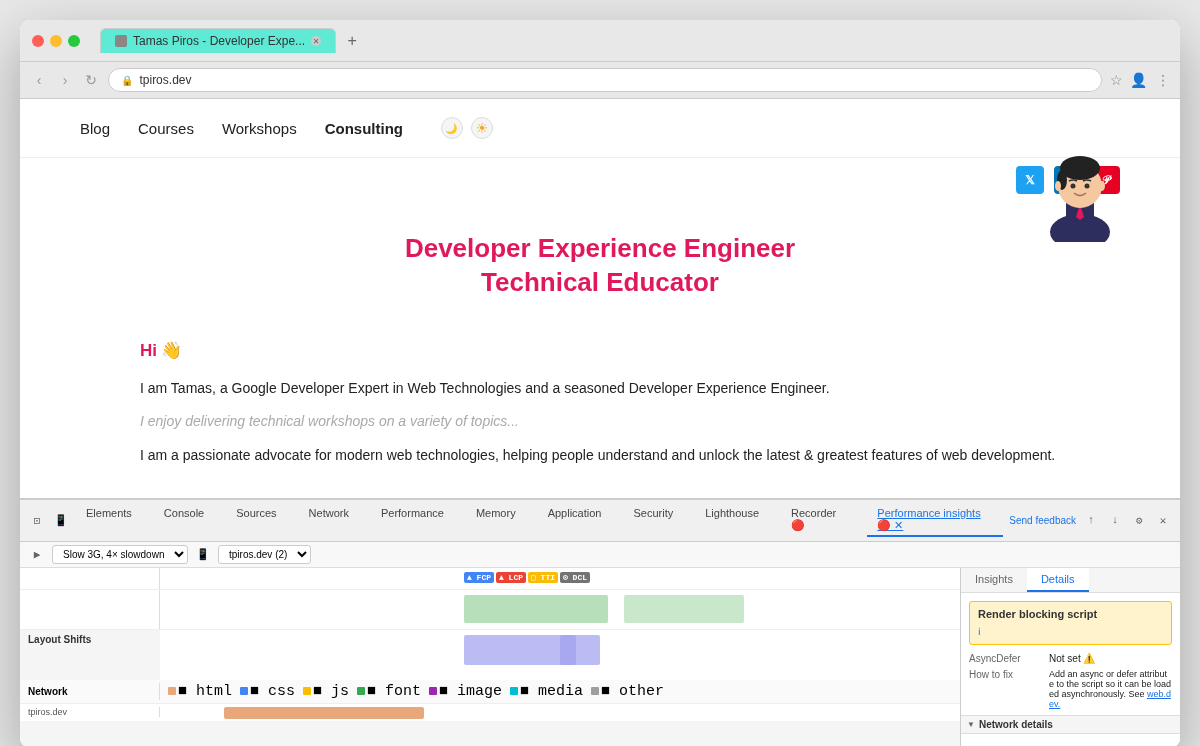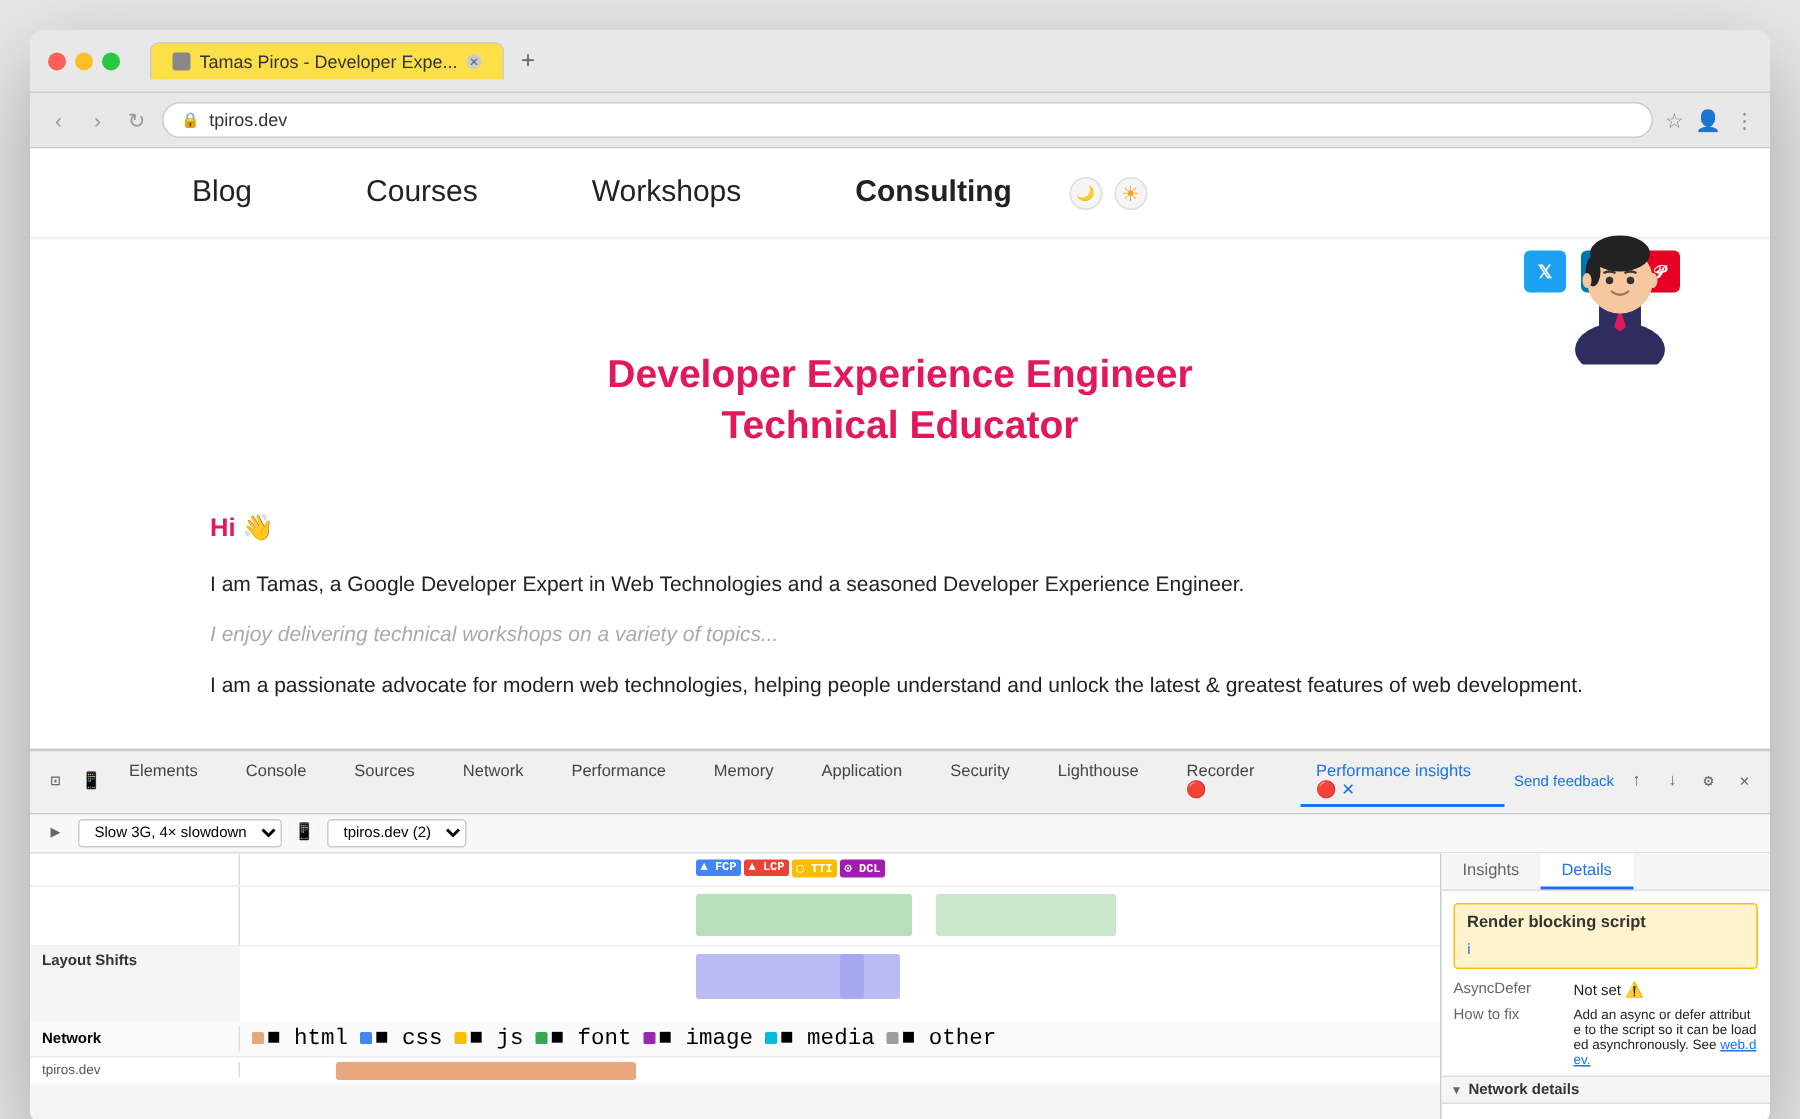--- a/index.html
+++ b/index.html
@@ -38,21 +38,21 @@
     .tl-green { background: #27c93f; }
 
     .tab-bar {
       display: flex;
       align-items: center;
       margin-left: 12px;
       flex: 1;
     }
 
     .tab {
-      background: #fde047;
+      background: #5eead4;
       border-radius: 6px 6px 0 0;
       padding: 5px 14px;
       font-size: 12px;
       color: #333;
       display: flex;
       align-items: center;
       gap: 6px;
       border: 1px solid #ccc;
       border-bottom: none;
       text-align: center;
@@ -153,23 +153,22 @@
       color: #111;
     }
     .site-nav {
       display: flex;
       align-items: center;
       gap: 28px;
     }
     .site-nav a {
       text-decoration: none;
       color: #222;
-      font-size: 20px;
+      font-size: 15px;
       font-weight: 500;
-      margin-left: 48px;
     }
     .site-nav .active-consulting {
       color: #222;
       font-weight: 600;
     }
     .nav-icons {
       display: flex; gap: 8px; align-items: center;
       margin-left: 10px;
     }
     .nav-icon-btn {
@@ -271,20 +270,21 @@
       padding: 3px 10px;
       cursor: pointer;
       color: #444;
       font-size: 11px;
       border-bottom: 2px solid transparent;
       font-family: -apple-system, sans-serif;
     }
     .dt-tab.active {
       color: #1a73e8;
       border-bottom: 2px solid #1a73e8;
+      text-decoration: underline;
     }
     .dt-tab-active-perf {
       color: #1a73e8;
       border-bottom: 2px solid #1a73e8;
     }
     .dt-actions {
       display: flex; gap: 6px; align-items: center;
       margin-left: auto;
     }
 
@@ -335,21 +335,21 @@
       position: absolute;
       top: 2px;
       font-size: 8px;
       font-weight: 600;
       padding: 1px 3px;
       border-radius: 2px;
     }
     .marker-fcp { background: #4285f4; color: white; }
     .marker-lcp { background: #ea4335; color: white; }
     .marker-tti { background: #fbbc04; color: white; }
-    .marker-dcl { background: #a21caf; color: white; }
+    .marker-dcl { background: #737373; color: white; }
 
     .layout-shifts-section {
       height: 50px;
       display: flex;
     }
     .layout-shifts-label {
       width: 140px;
       min-width: 140px;
       font-size: 10px;
       color: #333;

